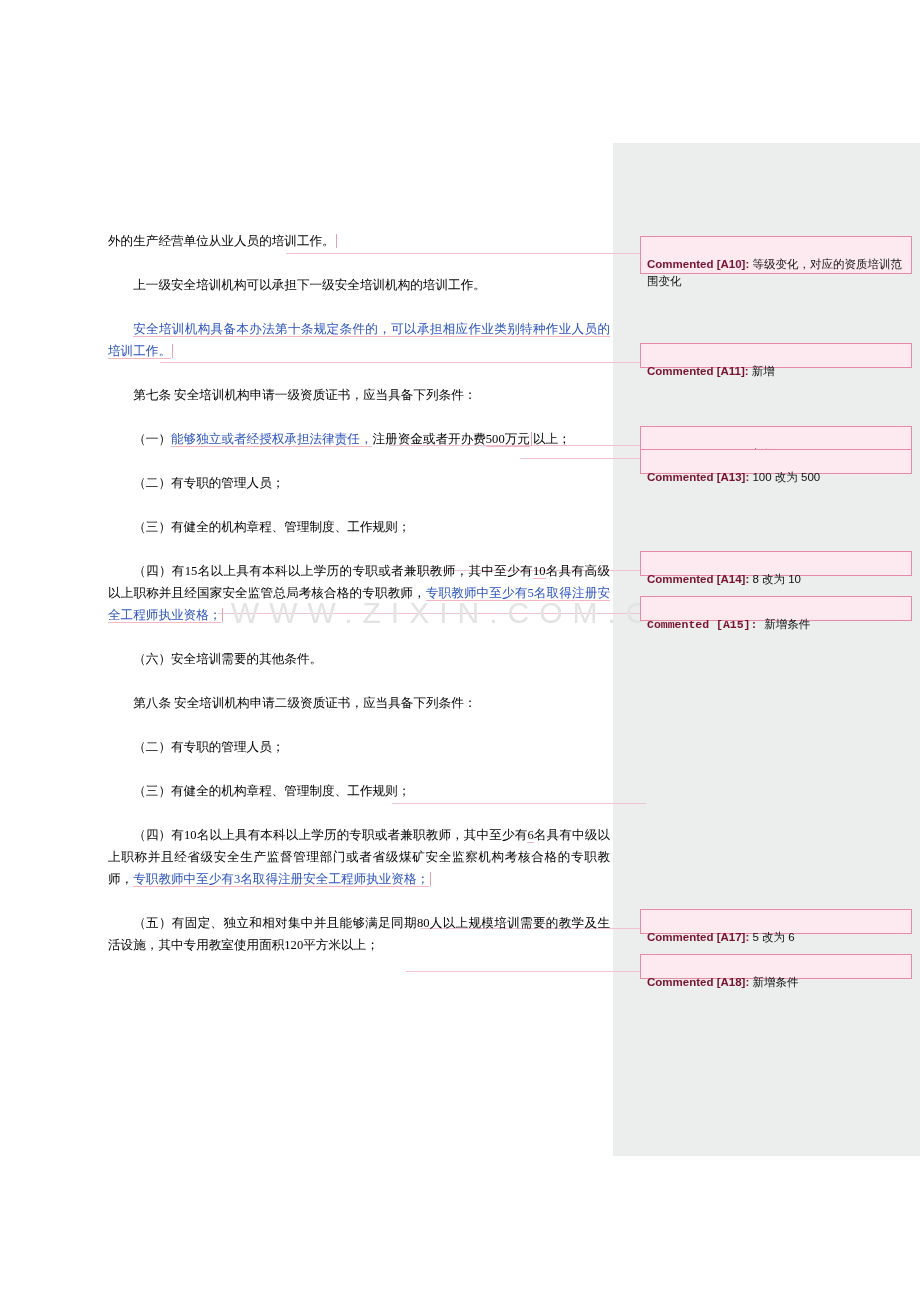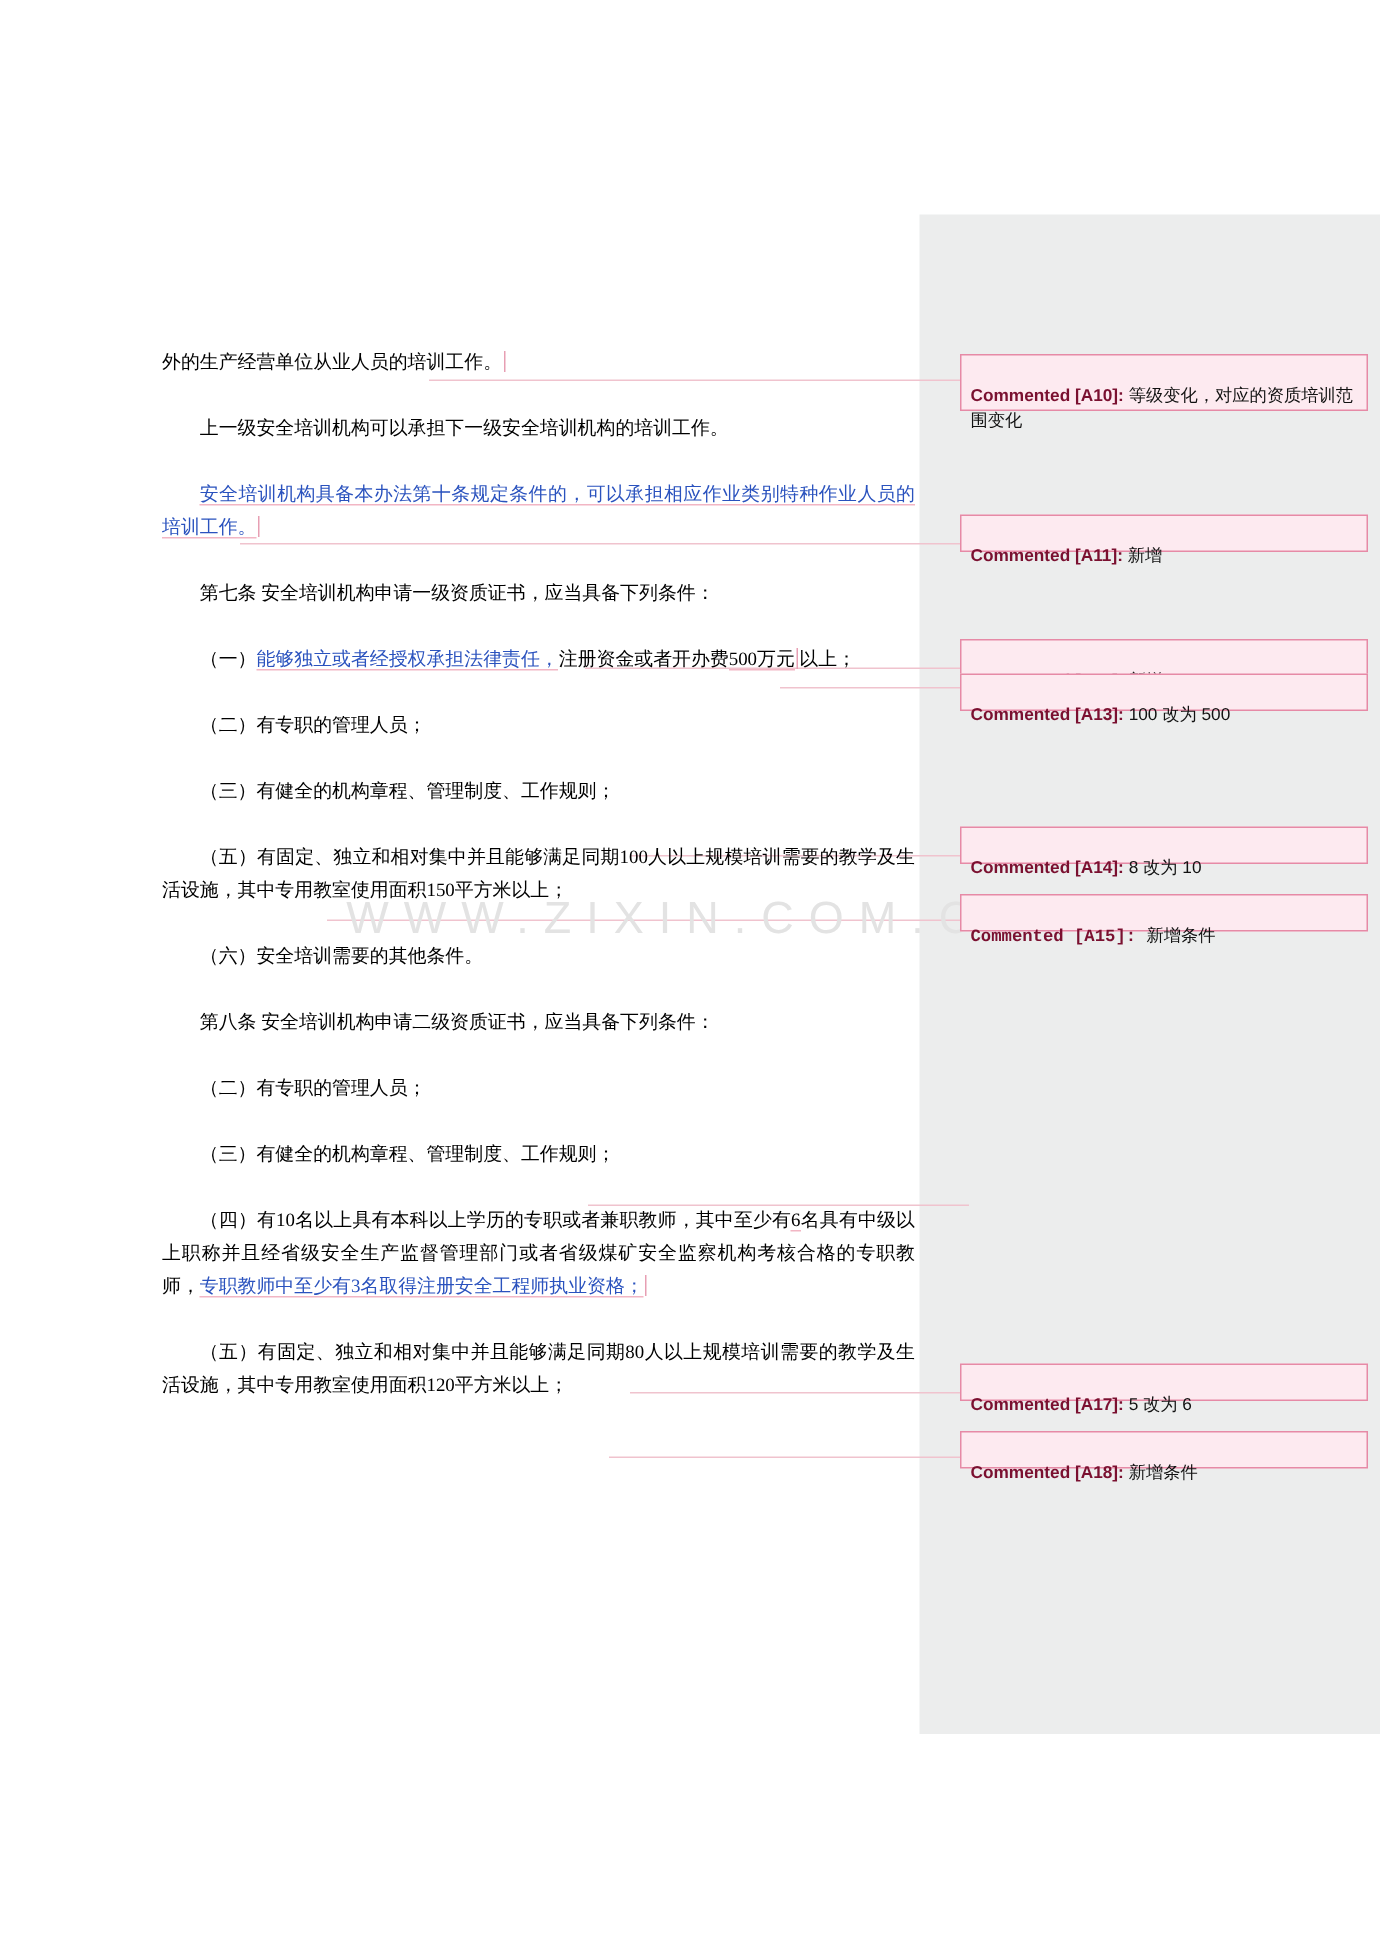--- a/index.html
+++ b/index.html
@@ -142,24 +142,24 @@
     </p>
 
     <p class="para indent">
       <span>（二）有专职的管理人员；</span>
     </p>
 
     <p class="para indent">
       <span>（三）有健全的机构章程、管理制度、工作规则；</span>
     </p>
 
-
-    <p class="para indent">
-      <span>（五）有固定、独立和相对集中并且能够满足同期100人以上规模培训需要的教学及生活设施，其中专用教室使用面积150平方米以上；</span>
-    </p>
+    <p class="para indent">
+      <span>（四）有15名以上具有本科以上学历的专职或者兼职教师，其中至少有</span><span class="cmt-underline">10</span><span>名具有高级以上职称并且经国家安全监管总局考核合格的专职教师，</span><span class="blue cmt-underline">专职教师中至少有5名取得注册安全工程师执业资格；</span><span class="anchor-bar"></span>
+    </p>
+
 
     <p class="para indent">
       <span>（六）安全培训需要的其他条件。</span>
     </p>
 
     <p class="para indent">
       <span>第八条  安全培训机构申请二级资质证书，应当具备下列条件：</span>
     </p>
 
 

